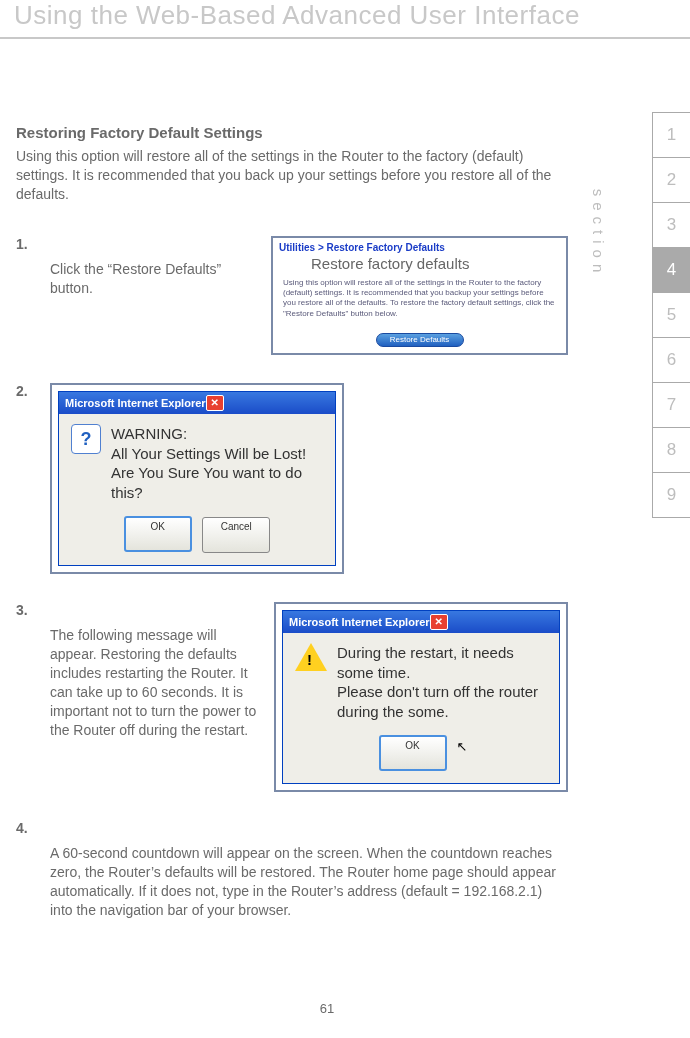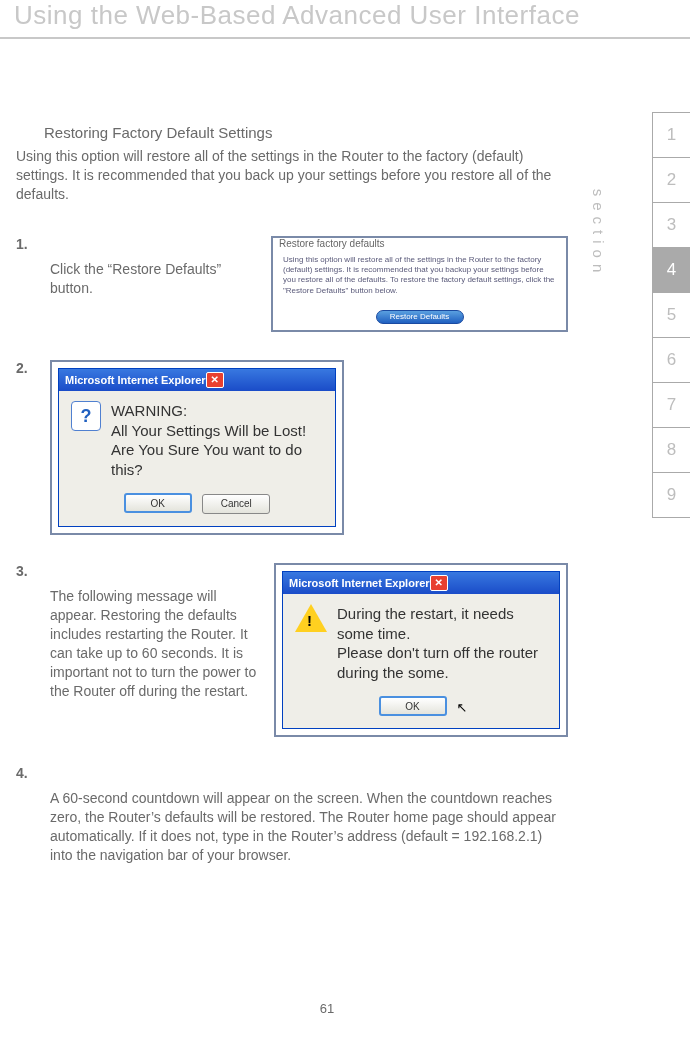--- a/index.html
+++ b/index.html
@@ -19,25 +19,24 @@
     letter-spacing: 0.5px;
     padding: 0 14px 6px 14px;
     border-bottom: 2px solid #c8c8c8;
     font-family: Arial, Helvetica, sans-serif;
   }
   .content {
     padding: 85px 52px 0 16px;
     width: 620px;
   }
   .heading {
-    font-weight: normal;
+    font-weight: bold;
     color: #6a6a6a;
     font-size: 15px;
     margin-bottom: 6px;
-    margin-left: 28px;
   }
   .intro {
     font-size: 14px;
     line-height: 1.35;
     color: #6a6a6a;
     margin-bottom: 32px;
   }
   .step {
     display: flex;
     align-items: flex-start;
@@ -121,22 +120,23 @@
     width: 297px;
   }
   .panel1-title {
     color: #1a3cc7;
     font-weight: bold;
     font-size: 10px;
     padding: 4px 6px 2px 6px;
   }
   .panel1-sub {
     color: #666;
-    font-size: 10px;
+    font-size: 15px;
     padding: 0 6px 4px 6px;
+    margin-left: 32px;
   }
   .panel1-body {
     padding: 2px 10px 8px 10px;
     color: #5a5a7a;
     font-size: 8px;
     line-height: 1.3;
   }
   .btn-blue {
     display: block;
     margin: 6px auto 2px auto;
@@ -222,21 +222,21 @@
     flex: 1;
   }
   .dlg-buttons {
     background: #efeee8;
     padding: 4px 0 12px 0;
     text-align: center;
   }
   .winbtn {
     display: inline-block;
     min-width: 68px;
-    height: 20px;
+    height: 36px;
     background: linear-gradient(#fff, #e4e4dc);
     border: 1px solid #888;
     border-radius: 3px;
     font-size: 10px;
     color: #333;
     line-height: 18px;
     margin: 0 4px;
     text-align: center;
     position: relative;
   }
@@ -273,20 +273,21 @@
 
 <div class="content">
   <div class="heading">Restoring Factory Default Settings</div>
   <div class="intro">Using this option will restore all of the settings in the Router to the factory (default) settings. It is recommended that you back up your settings before you restore all of the defaults.</div>
 
   <div class="step">
     <div class="step-num">1.</div>
     <div class="step-text">Click the “Restore Defaults” button.</div>
     <div class="step-image">
       <div class="panel panel1">
+        <div class="panel1-title">Utilities &gt; Restore Factory Defaults</div>
         <div class="panel1-sub">Restore factory defaults</div>
         <div class="panel1-body">Using this option will restore all of the settings in the Router to the factory (default) settings. It is recommended that you backup your settings before you restore all of the defaults. To restore the factory default settings, click the "Restore Defaults" button below.</div>
         <div class="btn-blue">Restore Defaults</div>
         <div style="height:4px"></div>
       </div>
     </div>
   </div>
 
   <div class="step">
     <div class="step-num">2.</div>

